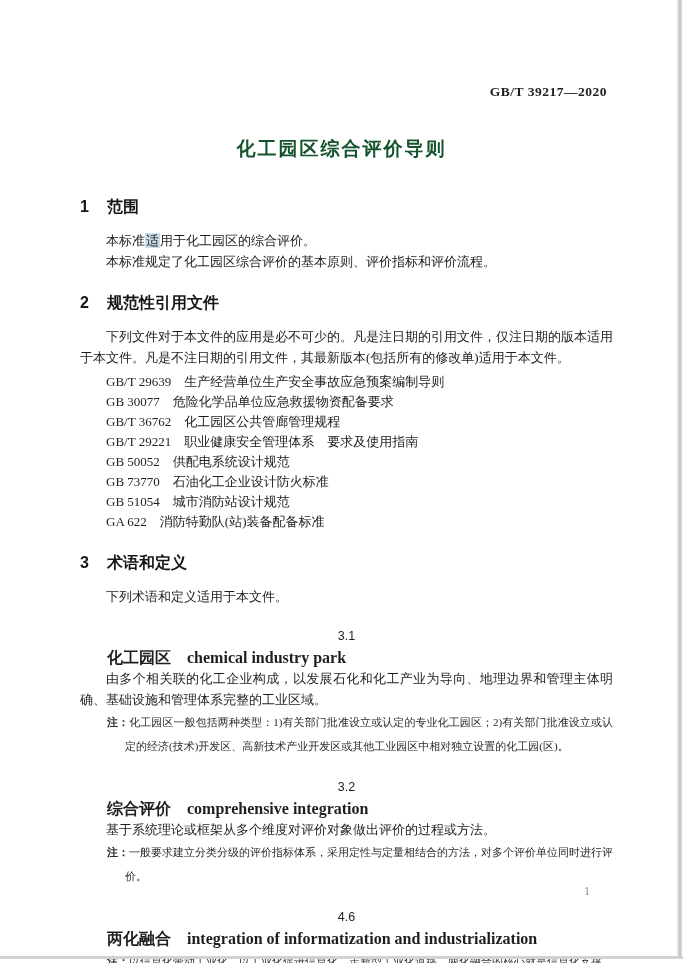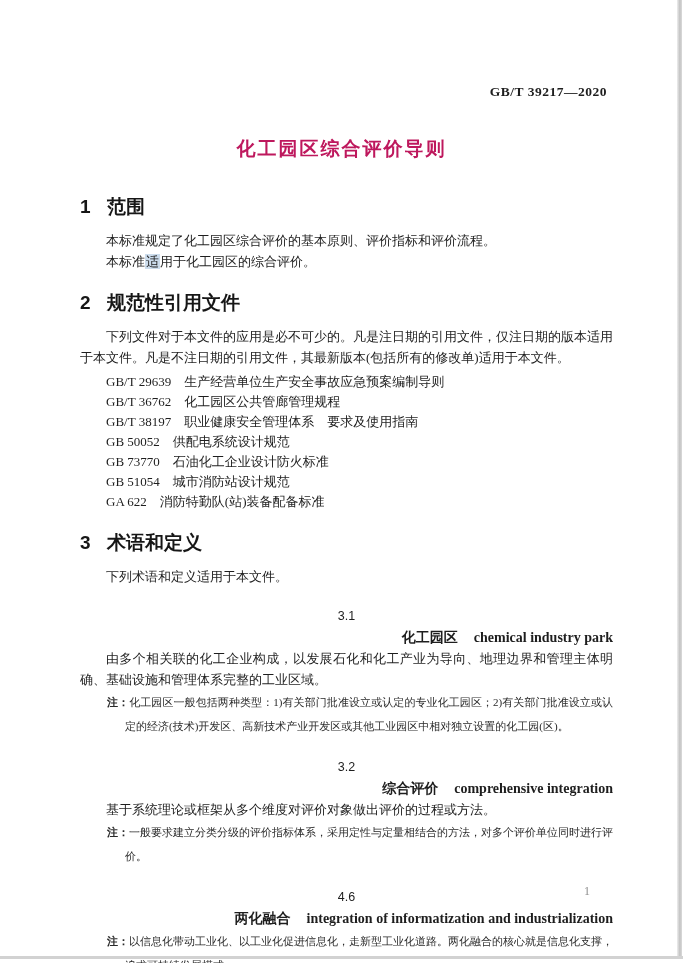--- a/index.html
+++ b/index.html
@@ -20,32 +20,32 @@
     font-family:"Liberation Serif","DejaVu Serif",serif;
     margin-left:29px;
   }
   .doc-title {
     text-align:center;
     margin-top:36px;
     font-family:"Liberation Sans","DejaVu Sans",sans-serif;
     font-weight:700;
     font-size:19px;
     letter-spacing:2px;
-    color:#be185d;
+    color:#14532d;
   }
   .content {
     margin:34px 70px 0 80px;
     font-size:13px;
     line-height:21px;
     text-align:justify;
   }
   .sec-heading {
     font-family:"Liberation Sans","DejaVu Sans",sans-serif;
     font-weight:700;
-    font-size:19px;
+    font-size:16px;
     margin:20px 0 13px 0;
     color:#161616;
     text-align:left;
   }
   .sec-heading.first { margin-top:0; }
   .sec-num { display:inline-block; min-width:27px; }
   p { margin:0; }
   .para { text-indent:2em; }
   .hl { background:#ccdcec; padding:0 1px; }
   .refs { margin-top:4px; line-height:20px; }
@@ -54,22 +54,22 @@
     font-family:"Liberation Sans","DejaVu Sans",sans-serif;
     font-weight:400;
     font-size:12.5px;
     margin-top:19px;
     text-align:center;
   }
   .term-line {
     margin-left:27px;
     font-family:"Liberation Sans","DejaVu Sans",sans-serif;
     font-weight:700;
-    font-size:14px;
-    text-align:right;
+    font-size:16px;
+    text-align:left;
   }
   .term-en { margin-left:16px; font-family:"Liberation Serif","DejaVu Serif",serif; font-weight:700; }
   .note {
     margin-left:27px;
     padding-left:18px;
     text-indent:-18px;
     font-size:11px;
     line-height:24px;
     color:#2a2a2a;
   }
@@ -96,29 +96,30 @@
 </head>
 <body>
 
 <div class="doc-number">GB/T 39217—2020</div>
 
 <h1 class="doc-title">化工园区综合评价导则</h1>
 
 <div class="content">
 
   <h2 class="sec-heading first"><span class="sec-num">1</span><span>范围</span></h2>
+  <p class="para"><span>本标准</span><span class="hl">适</span><span>用于化工园区的综合评价。</span></p>
   <p class="para">本标准规定了化工园区综合评价的基本原则、评价指标和评价流程。</p>
-  <p class="para"><span>本标准</span><span class="hl">适</span><span>用于化工园区的综合评价。</span></p>
 
   <h2 class="sec-heading"><span class="sec-num">2</span><span>规范性引用文件</span></h2>
   <p class="para">下列文件对于本文件的应用是必不可少的。凡是注日期的引用文件，仅注日期的版本适用于本文件。凡是不注日期的引用文件，其最新版本(包括所有的修改单)适用于本文件。</p>
   <div class="refs">
     <p class="ref-item">GB/T 29639　生产经营单位生产安全事故应急预案编制导则</p>
+    <p class="ref-item">GB 30077　危险化学品单位应急救援物资配备要求</p>
     <p class="ref-item">GB/T 36762　化工园区公共管廊管理规程</p>
-    <p class="ref-item">GB/T 38197　职业健康安全管理体系　要求及使用指南</p>
+    <p class="ref-item">GB/T 29221　职业健康安全管理体系　要求及使用指南</p>
     <p class="ref-item">GB 50052　供配电系统设计规范</p>
     <p class="ref-item">GB 73770　石油化工企业设计防火标准</p>
     <p class="ref-item">GB 51054　城市消防站设计规范</p>
     <p class="ref-item">GA 622　消防特勤队(站)装备配备标准</p>
   </div>
 
   <h2 class="sec-heading"><span class="sec-num">3</span><span>术语和定义</span></h2>
   <p class="para">下列术语和定义适用于本文件。</p>
 
   <p class="term-id">3.1</p>

